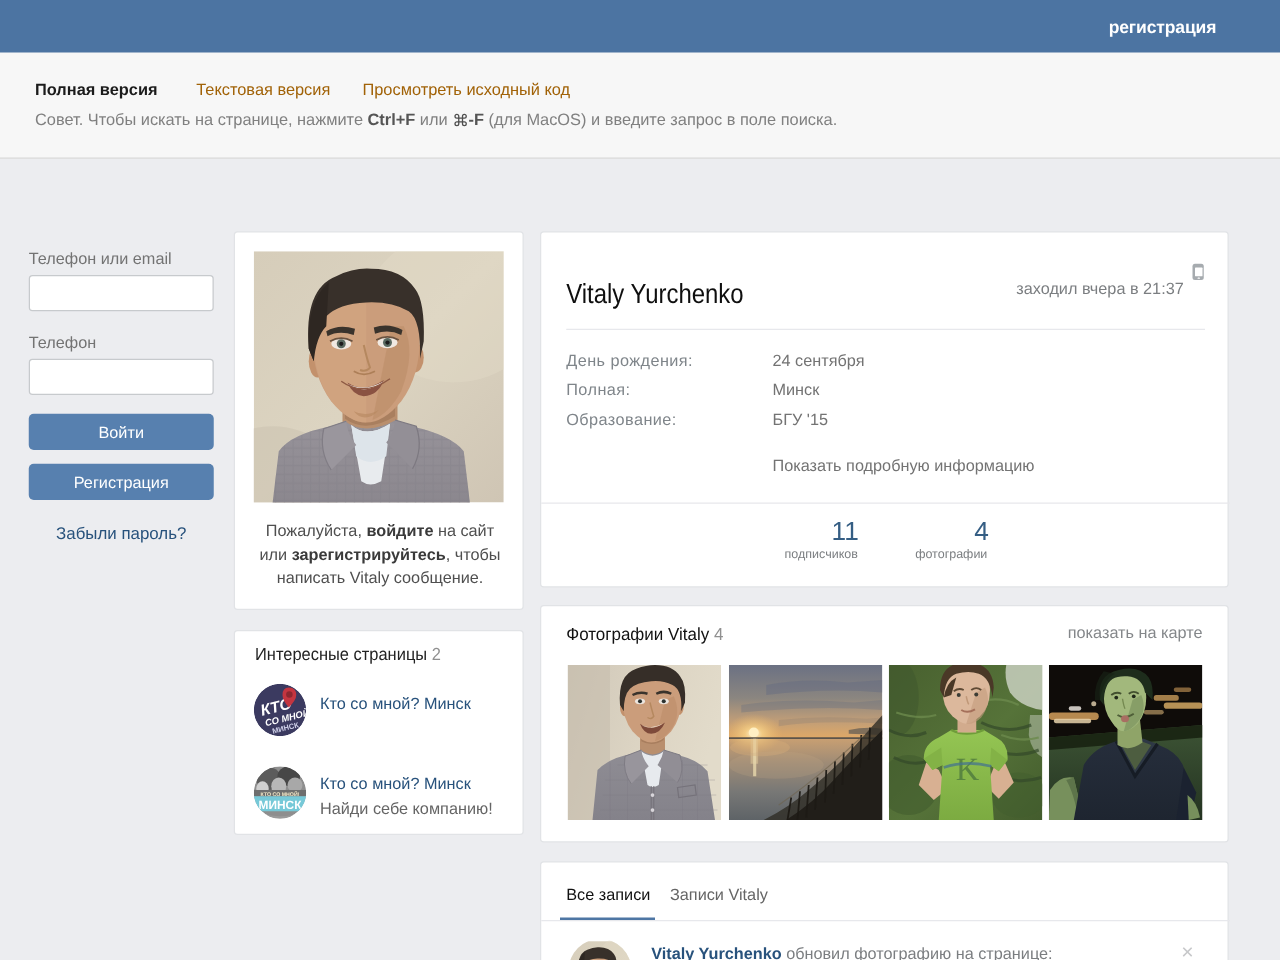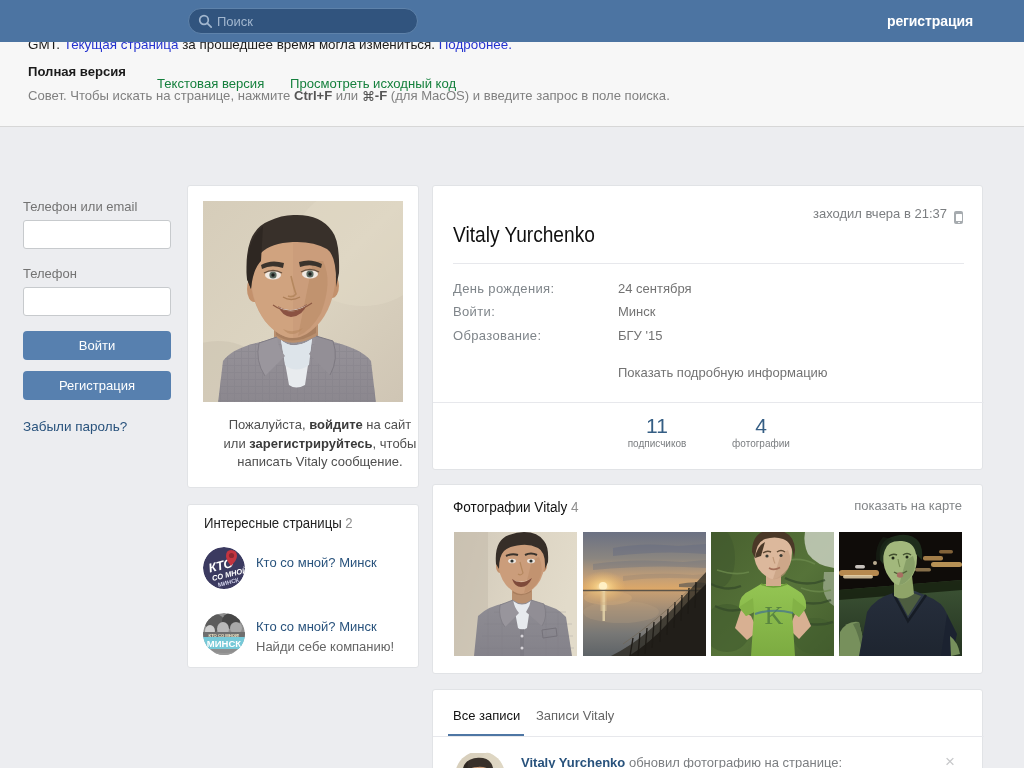--- a/index.html
+++ b/index.html
@@ -12,57 +12,57 @@
 #search .sicon { position:absolute; left:9px; top:5px; width:15px; height:15px; }
 #search .stext { position:absolute; left:28px; top:5px; font-size:13px; color:#a2b7cf; }
 #reg { position:absolute; right:51px; top:13px; font-size:14px; font-weight:bold; letter-spacing:-0.1px; color:#fff; }
 
 
 #banner { position:absolute; left:0; top:0; width:1024px; height:127px; background:#f7f7f7; border-bottom:1px solid #d7d7d7; z-index:5; }
 #bl1 { position:absolute; left:28px; top:36.6px; font-size:13.4px; color:#1b1b1b; }
 #bl1 a { color:#2433cf; text-decoration:none; }
 #bl2 { position:absolute; left:28px; top:64px; font-size:13.1px; width:600px; color:#1b1b1b; }
 #bl2 b { font-weight:bold; }
-#bl2 a { color:#15803d; text-decoration:none;margin-top:12px; }
+#bl2 a { color:#a16207; text-decoration:none; }
 #bl3 { position:absolute; left:28px; top:88px; font-size:13.1px; color:#808080; }
 #bl3 b { color:#555; }
 
 .tofu { display:inline-block; width:9px; height:11px; border:1px solid #808080; vertical-align:-1px; }
 
 .card { position:absolute; background:#fff; border:1px solid #e1e3e6; border-radius:3px; }
 
 
 .llabel { position:absolute; left:23px; font-size:13px; color:#737373; }
 .linput { position:absolute; left:23px; width:148px; height:29px; background:#fff; border:1px solid #c7cacd; border-radius:3px; }
 .lbtn { position:absolute; left:23px; width:148px; height:29px; border-radius:4px; background:#5780af; color:#fff; font-size:13px; text-align:center; line-height:29px; }
-#forgot { position:absolute; left:23px; top:419px; width:148px; text-align:left; font-size:13.5px; color:#28527c; }
+#forgot { position:absolute; left:23px; top:419px; width:148px; text-align:center; font-size:13.5px; color:#28527c; }
 
 
 #mcard1 { left:187px; top:185px; width:232px; height:303px; }
 #mphoto { position:absolute; left:15px; top:15px; width:200px; height:201px; }
-#mtext { position:absolute; left:16px; top:230px; width:232px; text-align:center; font-size:13px; line-height:18.5px; color:#4f4f4f; }
+#mtext { position:absolute; left:0; top:230px; width:232px; text-align:center; font-size:13px; line-height:18.5px; color:#4f4f4f; }
 #mtext b { color:#3a3a3a; }
 #mcard2 { left:187px; top:504px; width:232px; height:164px; }
 #mc2title { position:absolute; left:16px; top:10px; font-size:14px; color:#222; transform:scaleX(0.94); transform-origin:left top; }
 #mc2title span { color:#909090; }
 .gava { position:absolute; left:15px; width:42px; height:42px; border-radius:50%; overflow:hidden; }
 .glink { position:absolute; left:68px; font-size:13px; color:#28527c; }
 .gdesc { position:absolute; left:68px; font-size:13px; line-height:18px; color:#656565; }
 
 
 #rcard1 { left:432px; top:185px; width:551px; height:285px; }
-#lastseen { position:absolute; right:35px; top:20px; font-size:13px; color:#7b7e81; }
+#lastseen { position:absolute; right:35px; top:37px; font-size:13px; color:#7b7e81; }
 #phoneicon { position:absolute; right:19px; top:25px; width:9px; height:13px; background:#a6abaf; border-radius:2px; }
 #phoneicon:before { content:""; position:absolute; left:1.5px; top:2.5px; width:6px; height:7px; background:#fff; border-radius:0.5px; } #phoneicon:after { content:""; position:absolute; left:3.5px; bottom:1px; width:2px; height:1.5px; background:#fff; border-radius:50%; }
 #rname { position:absolute; left:20px; top:36px; font-size:22px; color:#0f0f0f; transform:scaleX(0.87); transform-origin:left top; }
 #rdiv1 { position:absolute; left:20px; top:77px; width:511px; height:1px; background:#e7e8ec; }
 .rlabel { position:absolute; left:20px; font-size:13px; letter-spacing:0.35px; color:#7f858a; }
 .rval { position:absolute; left:185px; font-size:13px; color:#737373; }
 #rdiv2 { position:absolute; left:0; top:216px; width:551px; height:1px; background:#e7e8ec; }
-.cnum { position:absolute; font-size:21px; color:#355e84; text-align:center; }
+.cnum { position:absolute; font-size:21px; color:#355e84; text-align:right; }
 .ccap { position:absolute; font-size:10px; color:#7b7e81; text-align:center; }
 
 #rcard2 { left:432px; top:484px; width:551px; height:190px; }
 #ph_title { position:absolute; left:20px; top:14px; font-size:14px; color:#111; transform:scaleX(0.97); transform-origin:left top; }
 #ph_title span { color:#909090; }
 #ph_map { position:absolute; right:20px; top:13px; font-size:13px; color:#84878a; }
 .photo { position:absolute; top:47px; width:123px; height:124px; overflow:hidden; }
 
 #rcard3 { left:432px; top:689px; width:551px; height:120px; }
 .tab1 { position:absolute; left:20px; top:18px; font-size:13px; color:#111; }
@@ -71,39 +71,31 @@
 #tabdiv { position:absolute; left:0; top:46px; width:551px; height:1px; background:#e7e8ec; }
 #postava { position:absolute; left:22px; top:61px; width:50px; height:50px; border-radius:50%; overflow:hidden; }
 #posthead { position:absolute; left:88px; top:65px; font-size:13px; color:#7b7e81; }
 #posthead b { color:#28527c; }
 #postx { position:absolute; right:27px; top:62px; font-size:17px; color:#c7c8ca; }
 </style>
 </head>
 <body>
 
 <div id="banner">
-  <div id="bl1">GMT. <a>Текущая страница</a> за прошедшее время могла измениться. <a>Подробнее.</a></div>
   <div id="bl2">
       <b style="position:absolute;left:0;">Полная версия</b>
       <a style="position:absolute;left:129px;">Текстовая версия</a>
       <a style="position:absolute;left:262px;">Просмотреть исходный код</a>
     </div>
   <div id="bl3">Совет. Чтобы искать на странице, нажмите <b>Ctrl+F</b> или <b><svg style="display:inline-block;vertical-align:-1.5px;" width="13" height="12" viewBox="0 0 24 24">
           <path d="M9 9 H15 V15 H9 Z M9 9 V6 A3 3 0 1 0 6 9 Z M15 9 H18 A3 3 0 1 0 15 6 Z M15 15 V18 A3 3 0 1 0 18 15 Z M9 15 H6 A3 3 0 1 0 9 18 Z" fill="none" stroke="#4f4f4f" stroke-width="2.1"></path>
         </svg>-F</b> (для MacOS) и введите запрос в поле поиска.</div>
 </div>
 
 <div id="hdr">
-  <div id="search">
-    <svg class="sicon" viewBox="0 0 15 15">
-        <circle cx="6" cy="6" r="4.3" fill="none" stroke="#a2b7cf" stroke-width="1.7"></circle>
-        <line x1="9.4" y1="9.4" x2="13.2" y2="13.2" stroke="#a2b7cf" stroke-width="1.7" stroke-linecap="round"></line>
-      </svg>
-    <div class="stext">Поиск</div>
-  </div>
   <div id="reg">регистрация</div>
 </div>
 
 <div class="llabel" style="top:199px;">Телефон или email</div>
 <div class="linput" style="top:220px;"></div>
 <div class="llabel" style="top:266px;">Телефон</div>
 <div class="linput" style="top:287px;"></div>
 <div class="lbtn" style="top:331px;">Войти</div>
 <div class="lbtn" style="top:371px;">Регистрация</div>
 <div id="forgot">Забыли пароль?</div>
@@ -209,21 +201,21 @@
   <div class="gdesc" style="top:133px;">Найди себе компанию!</div>
 </div>
 
 <div class="card" id="rcard1">
   <div id="lastseen">заходил вчера в 21:37</div>
   <div id="phoneicon"></div>
   <div id="rname">Vitaly Yurchenko</div>
   <div id="rdiv1"></div>
   <div class="rlabel" style="top:95px;">День рождения:</div>
   <div class="rval" style="top:95px;">24 сентября</div>
-  <div class="rlabel" style="top:118px;">Войти:</div>
+  <div class="rlabel" style="top:118px;">Полная:</div>
   <div class="rval" style="top:118px;">Минск</div>
   <div class="rlabel" style="top:142px;">Образование:</div>
   <div class="rval" style="top:142px;">БГУ '15</div>
   <div class="rval" style="top:179px;">Показать подробную информацию</div>
   <div id="rdiv2"></div>
   <div class="cnum" style="left:194px; top:228px; width:60px;">11</div>
   <div class="ccap" style="left:164px; top:252px; width:120px;">подписчиков</div>
   <div class="cnum" style="left:298px; top:228px; width:60px;">4</div>
   <div class="ccap" style="left:268px; top:252px; width:120px;">фотографии</div>
 </div>

